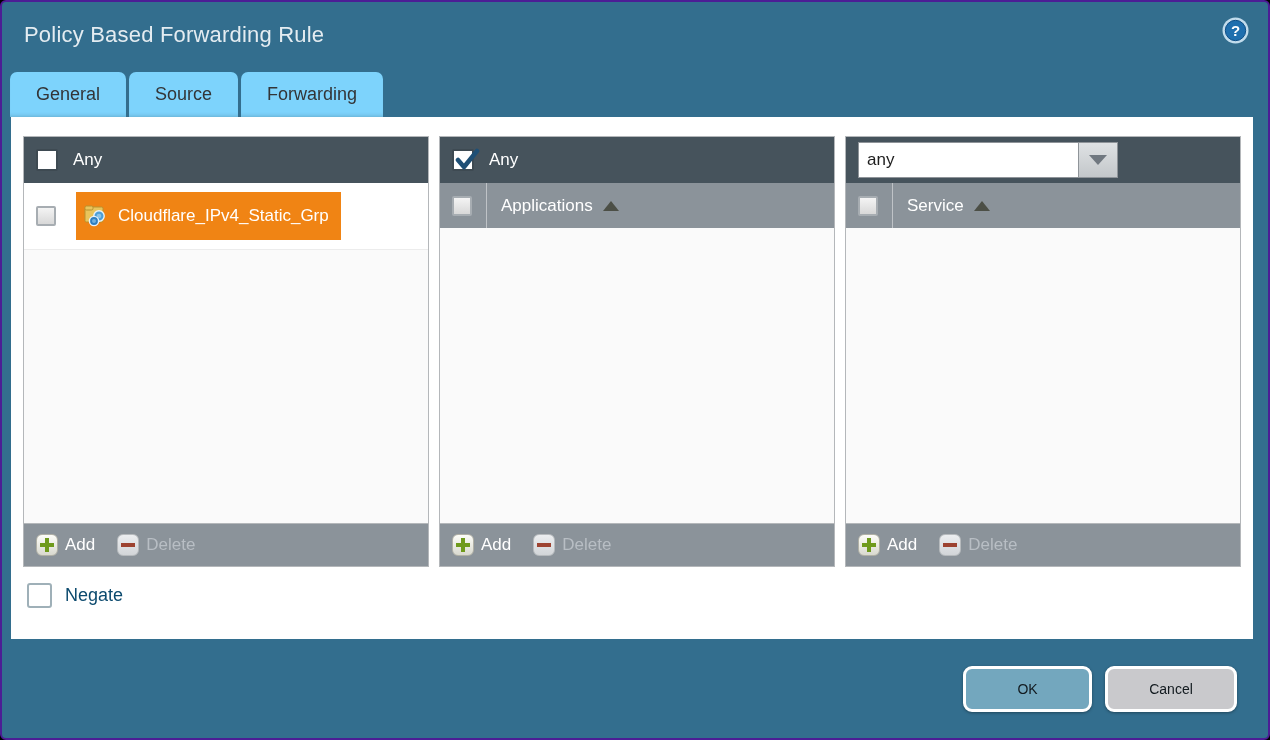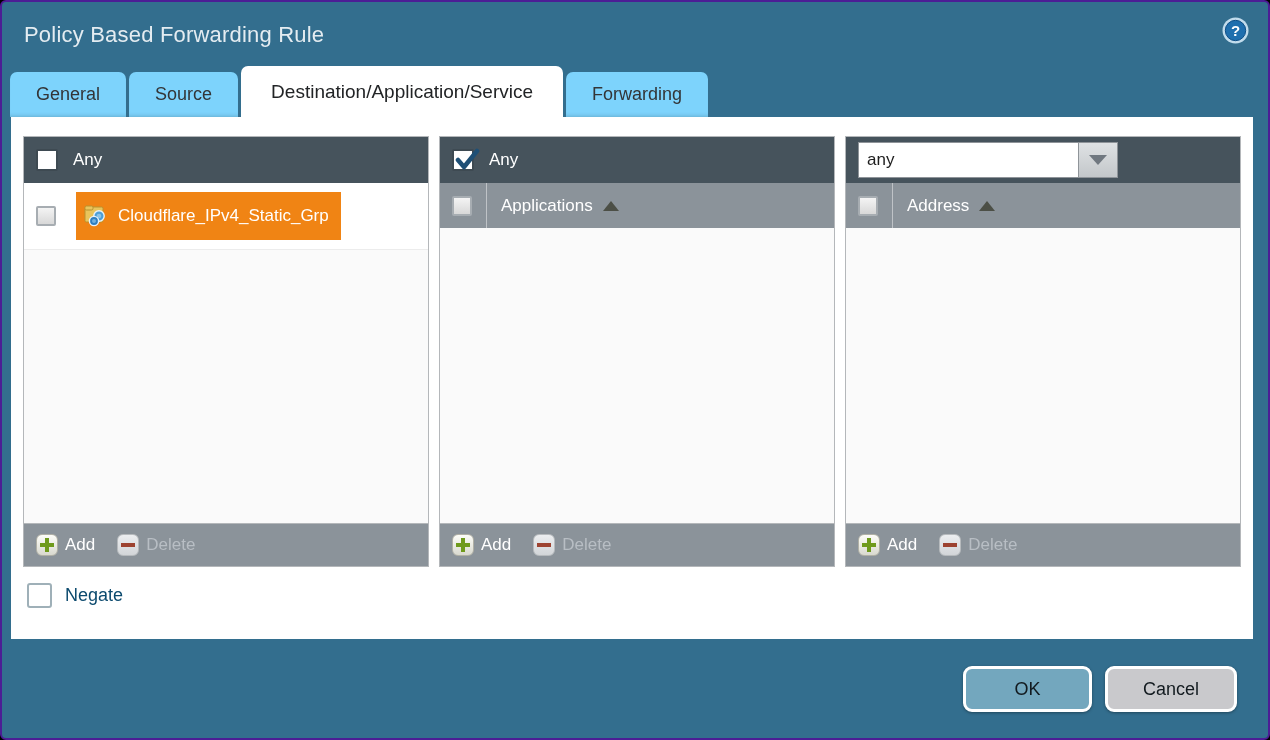--- a/index.html
+++ b/index.html
@@ -233,21 +233,21 @@
   
   .dialog-buttons {
     position: absolute;
     right: 31px; top: 664px;
     display: flex; gap: 13px;
   }
   .btn {
     height: 46px;
     border: 3px solid #ffffff;
     border-radius: 9px;
-    font-size: 18px;
+    font-size: 14px;
     font-family: "Liberation Sans", sans-serif;
     color: #121a1f;
     display: flex; align-items: center; justify-content: center;
     cursor: pointer;
     box-shadow: 0 1px 3px rgba(0,0,0,0.35);
   }
   .btn-ok { width: 129px; background: #73a7be; }
   .btn-cancel { width: 132px; background: #c9c9cc; }
 </style>
 </head>
@@ -262,21 +262,20 @@
         <circle cx="14.5" cy="14.5" r="13" fill="#c2dcec"></circle>
         <circle cx="14.5" cy="14.5" r="10.2" fill="#1f6fae" stroke="#0d4e86" stroke-width="1"></circle>
         <text x="14.5" y="20" text-anchor="middle" font-size="15" font-family="Liberation Sans, sans-serif" font-weight="bold" fill="#ffffff">?</text>
       </svg>
     </span>
   </div>
 
   <div class="tabs">
     <div class="tab">General</div>
     <div class="tab">Source</div>
-    <div class="tab active">Destination/Application/Service</div>
     <div class="tab">Forwarding</div>
   </div>
 
   <div class="content">
     <div class="columns">
 
       <div class="col col-dest">
         <div class="col-anybar">
           <span class="cb cb-any"></span>
           <span class="any-label">Any</span>
@@ -352,21 +351,21 @@
           <span class="dropdown">
             <input type="text" readonly="" value="any" style="">
             <span class="dd-btn">
               <span class="dd-arrow"></span>
             </span>
           </span>
         </div>
         <div class="col-header">
           <span class="cb-dim"></span>
           <span class="sep"></span>
-          <span class="hdr-label">Address</span>
+          <span class="hdr-label">Service</span>
           <span class="sort-asc"></span>
         </div>
         <div class="col-body"></div>
         <div class="col-footer">
           <span class="action add">
             <span class="mini-btn">
                 <span class="plus-glyph"></span>
               </span>
             <span class="action-label">Add</span>
           </span>

